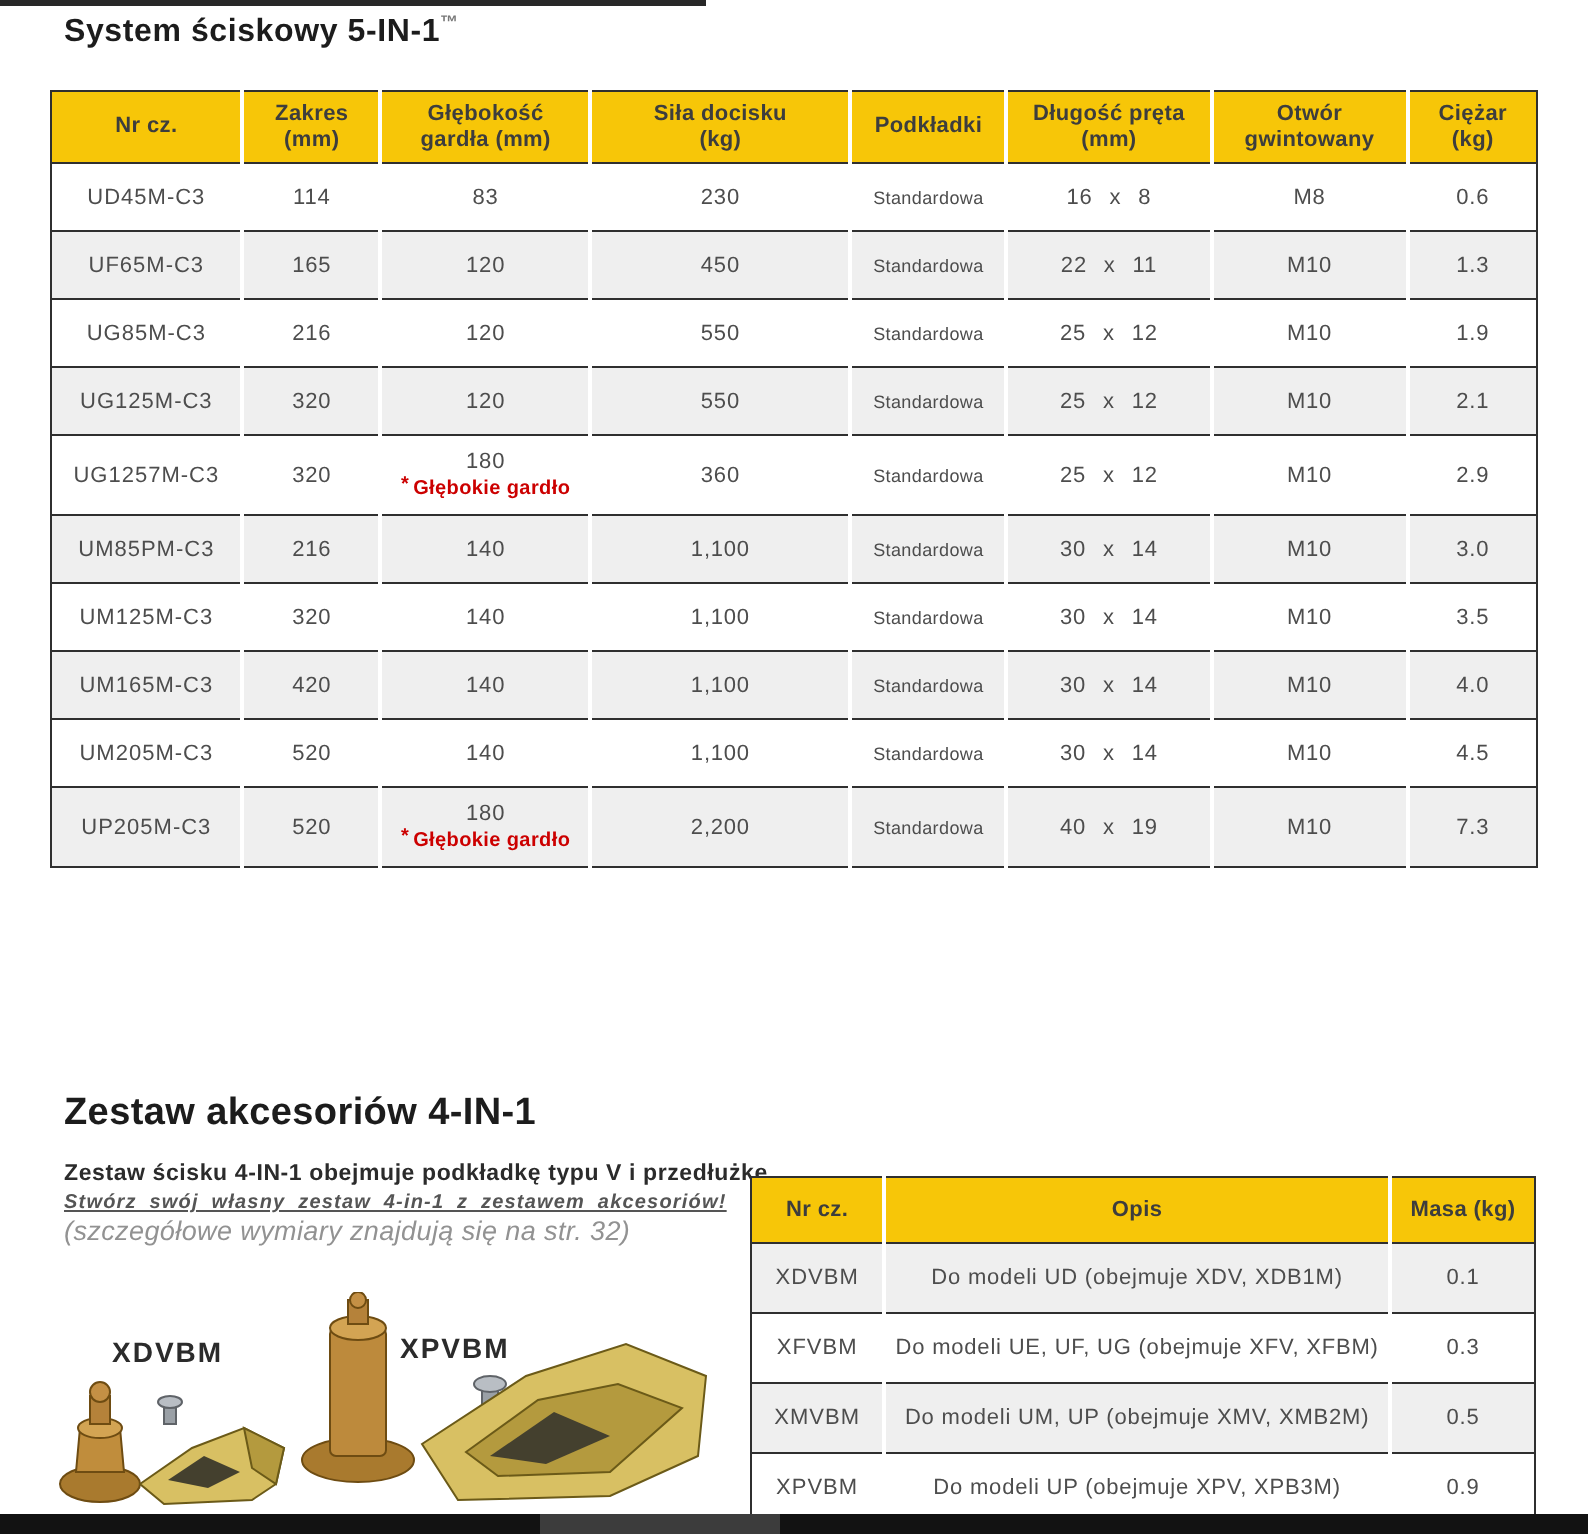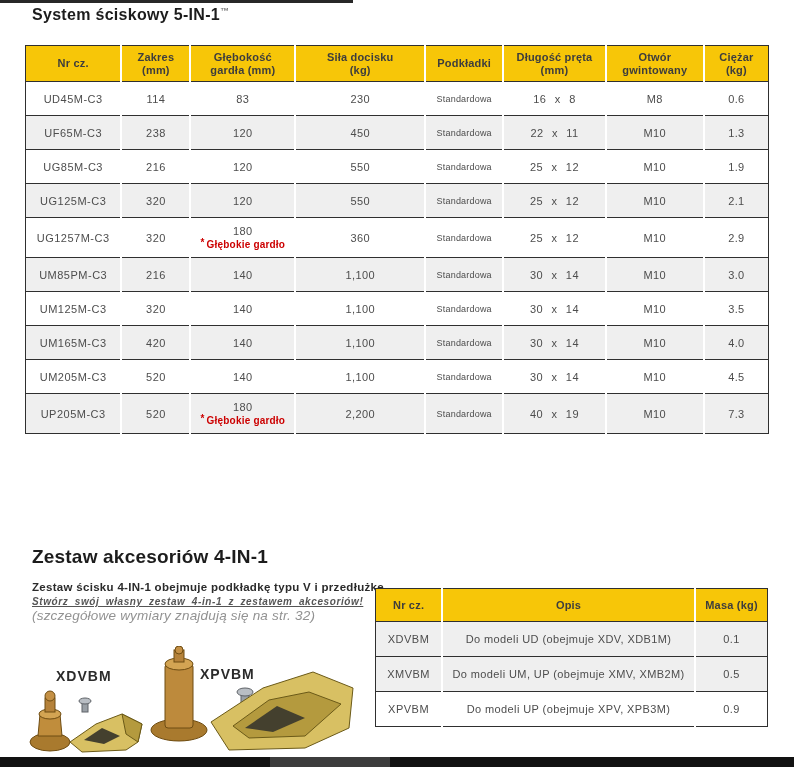--- a/index.html
+++ b/index.html
@@ -89,21 +89,21 @@
           <td>114</td>
           <td>83</td>
           <td>230</td>
           <td class="washers">Standardowa</td>
           <td class="rod">16 x 8</td>
           <td>M8</td>
           <td>0.6</td>
         </tr>
         <tr class="alt">
           <td class="part">UF65M-C3</td>
-          <td>238</td>
+          <td>165</td>
           <td>120</td>
           <td>450</td>
           <td class="washers">Standardowa</td>
           <td class="rod">22 x 11</td>
           <td>M10</td>
           <td>1.3</td>
         </tr>
         <tr>
           <td class="part">UG85M-C3</td>
           <td>216</td>
@@ -239,20 +239,25 @@
           <th>Opis</th>
           <th>Masa (kg)</th>
         </tr>
       </thead>
       <tbody>
         <tr class="alt">
           <td class="part">XDVBM</td>
           <td>Do modeli UD (obejmuje XDV, XDB1M)</td>
           <td>0.1</td>
         </tr>
+        <tr>
+          <td class="part">XFVBM</td>
+          <td>Do modeli UE, UF, UG (obejmuje XFV, XFBM)</td>
+          <td>0.3</td>
+        </tr>
         <tr class="alt">
           <td class="part">XMVBM</td>
           <td>Do modeli UM, UP (obejmuje XMV, XMB2M)</td>
           <td>0.5</td>
         </tr>
         <tr>
           <td class="part">XPVBM</td>
           <td>Do modeli UP (obejmuje XPV, XPB3M)</td>
           <td>0.9</td>
         </tr>

